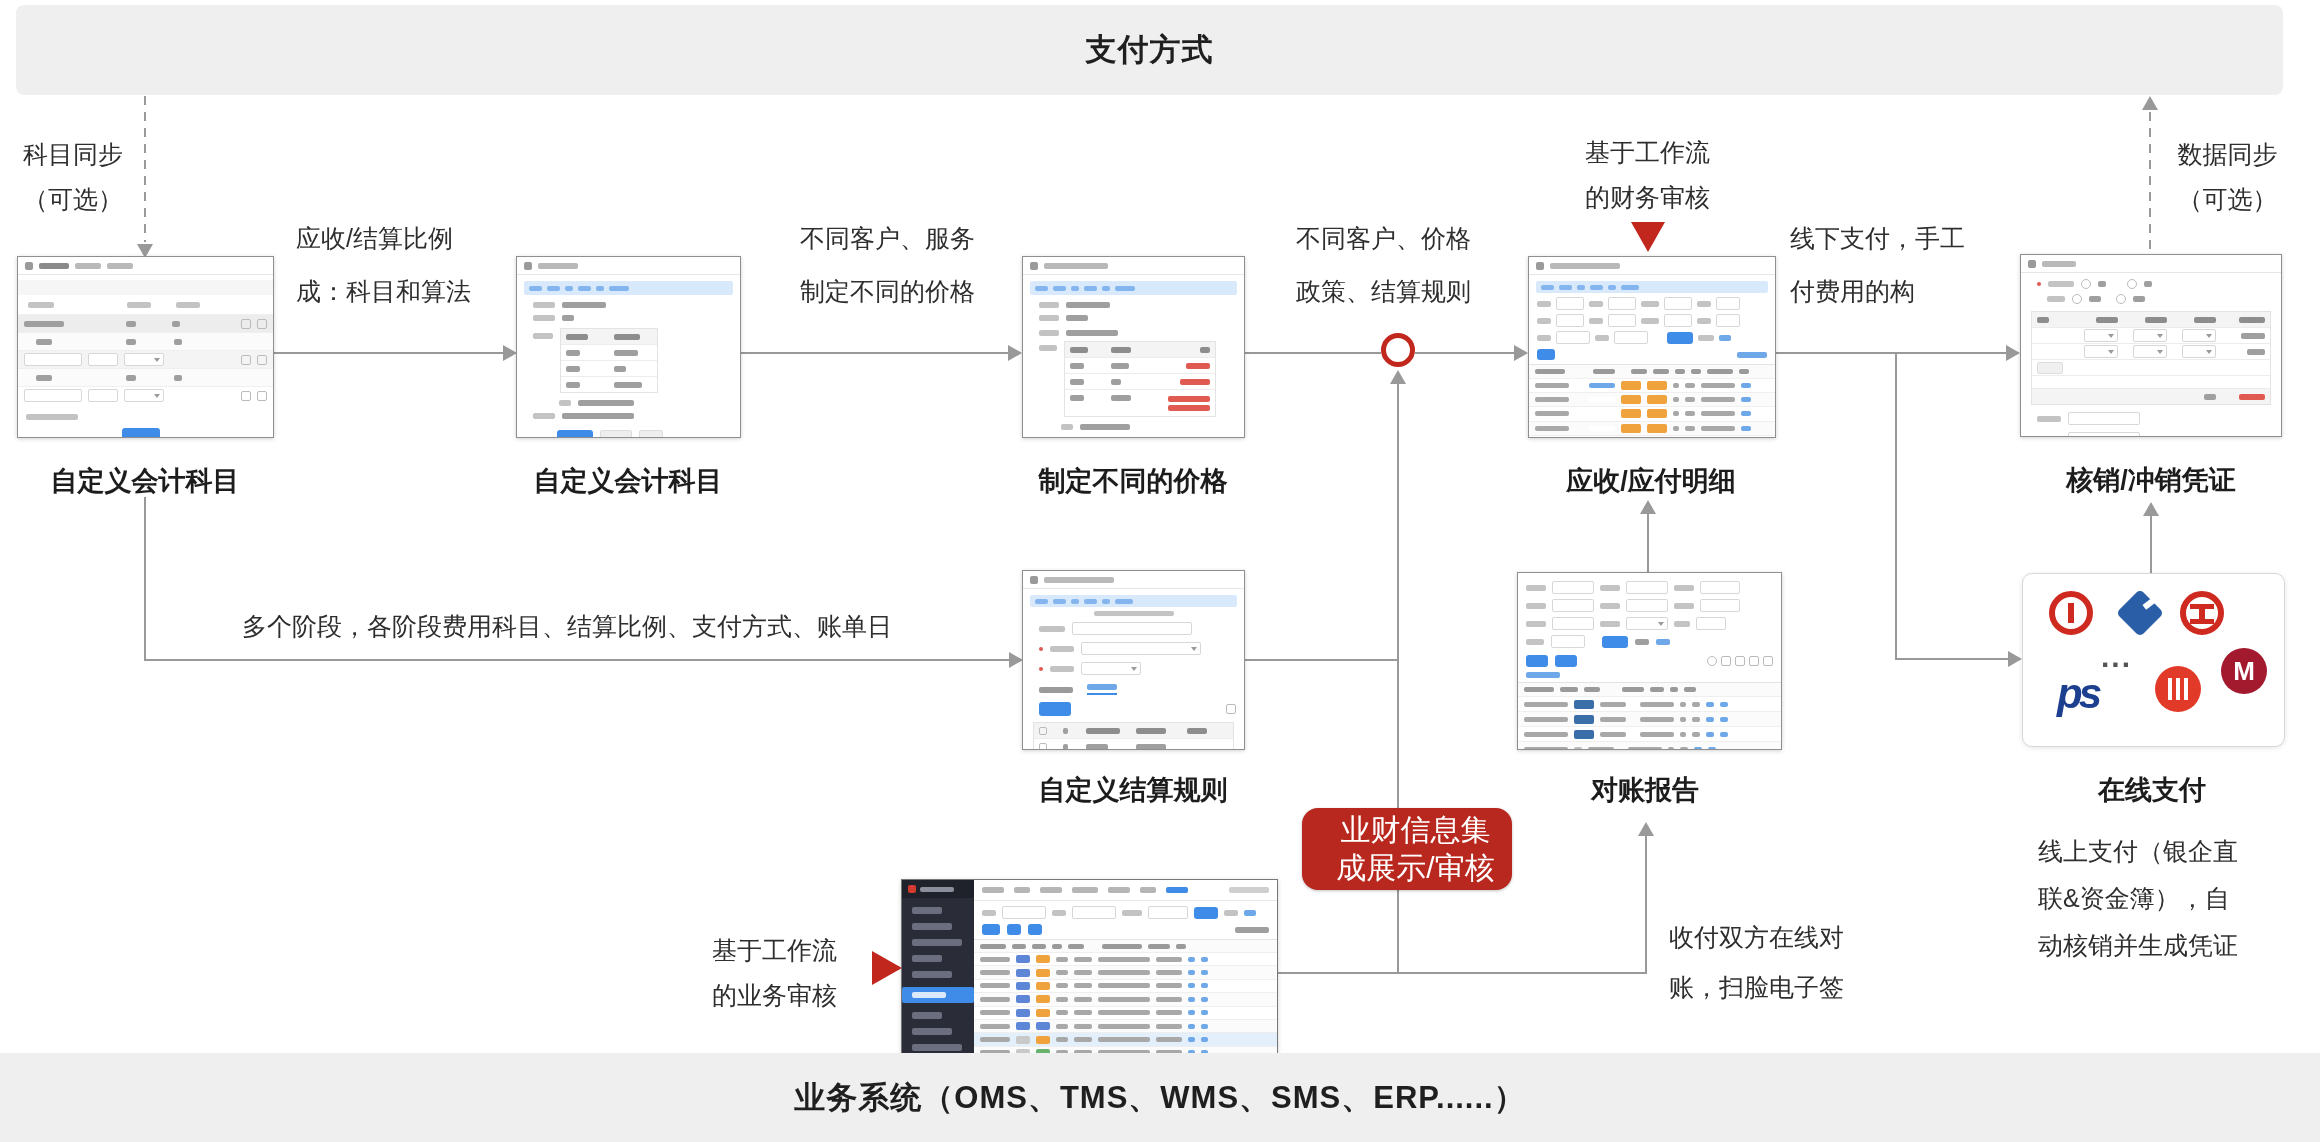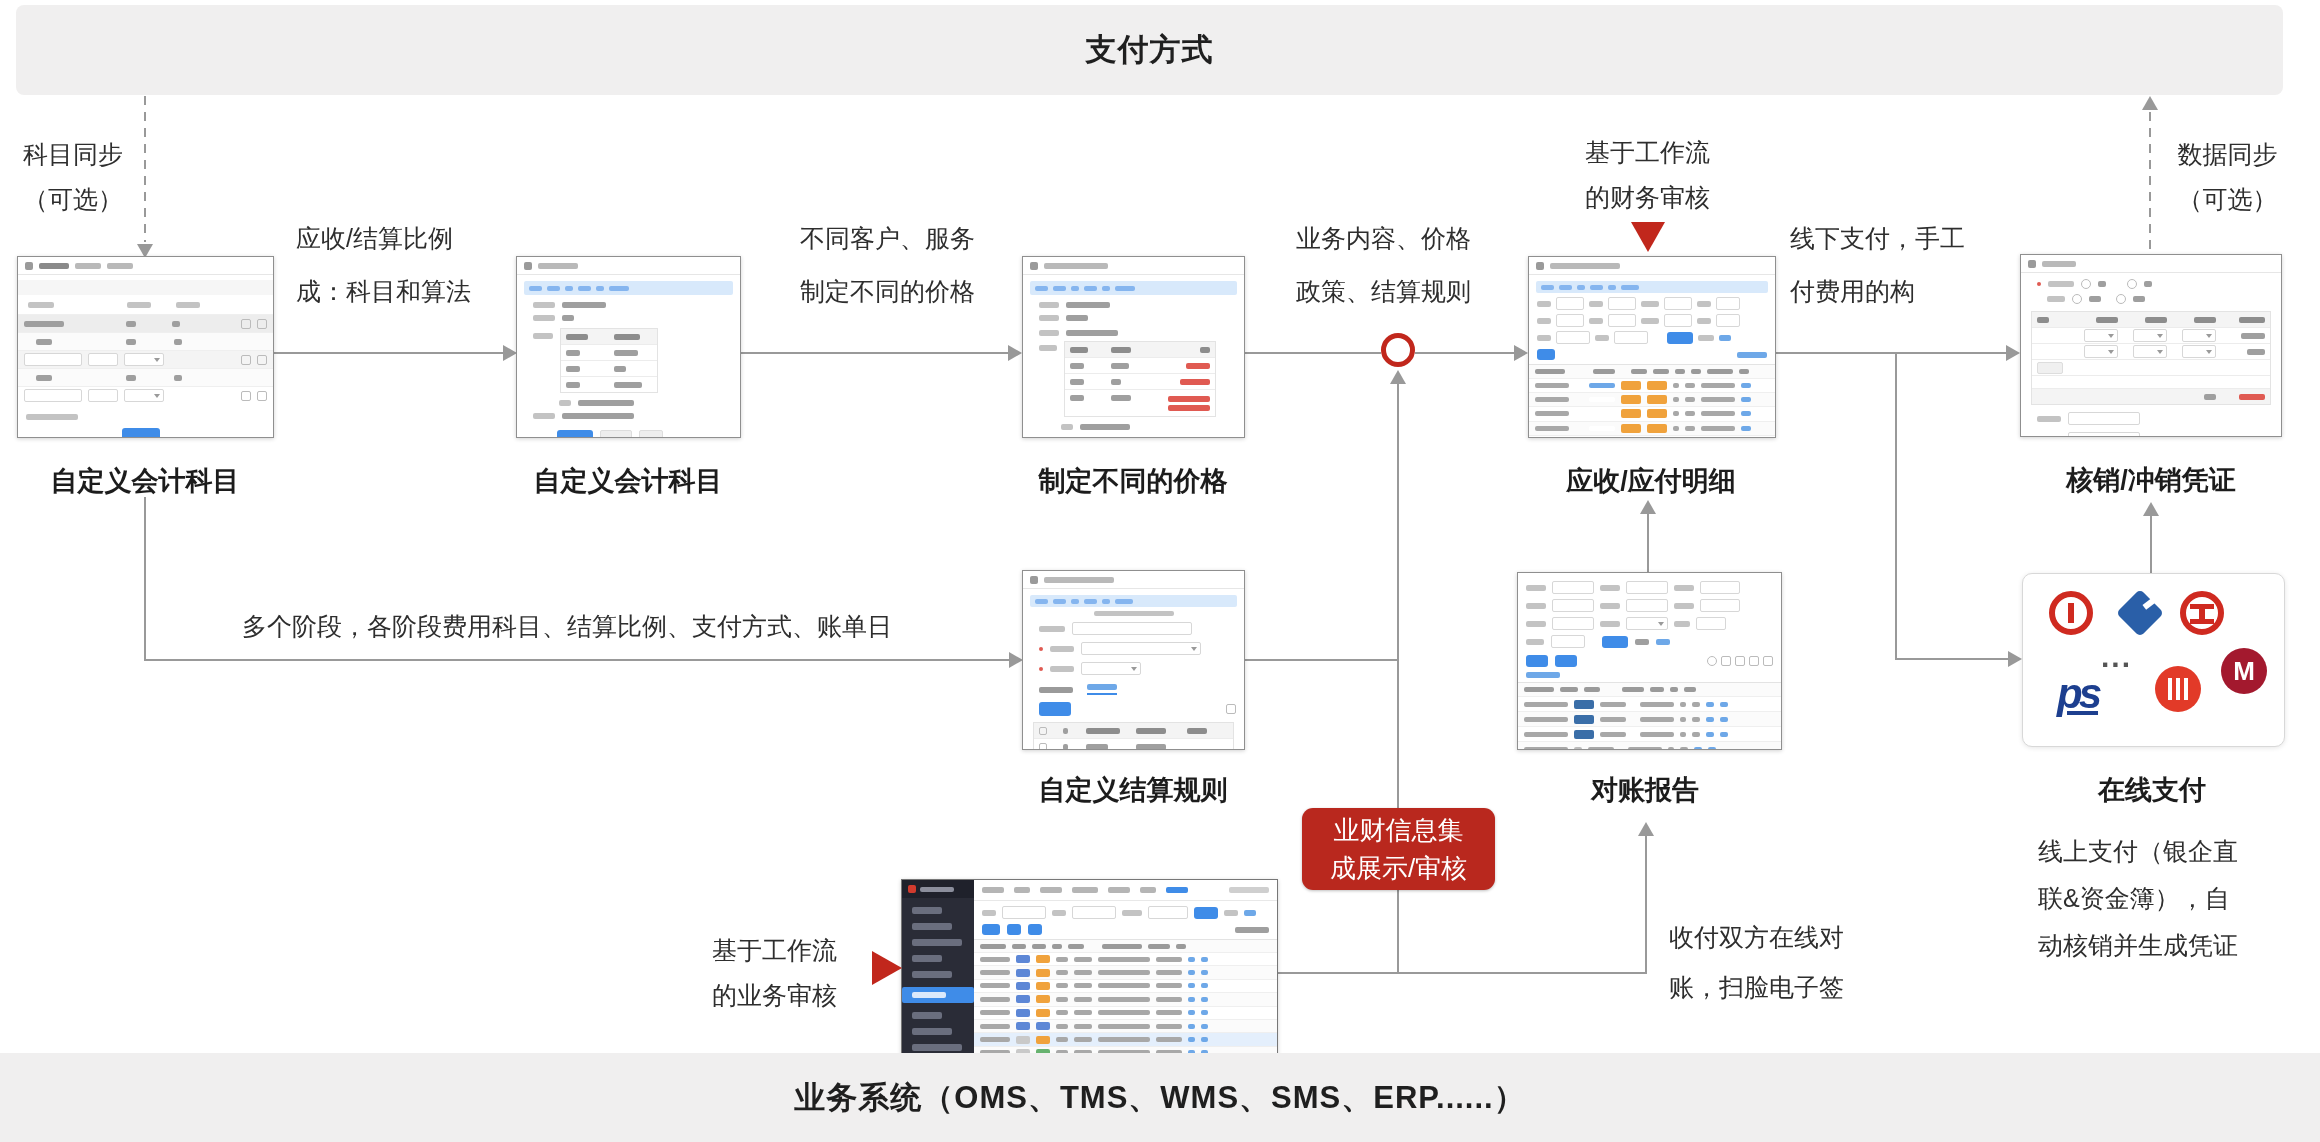--- a/index.html
+++ b/index.html
@@ -25,22 +25,22 @@
   .red-tri-r{position:absolute;width:0;height:0;border-top:17px solid transparent;border-bottom:17px solid transparent;border-left:30px solid var(--red,#c1271c);z-index:3;}
   #flow-circle{position:absolute;left:1381px;top:333px;width:34px;height:34px;border:5px solid var(--red,#c1271c);
     border-radius:50%;background:#fff;box-sizing:border-box;z-index:2;}
   
   .node-label{position:absolute;font-size:27px;font-weight:700;color:#1c1c1c;transform:translateX(-50%);white-space:nowrap;z-index:3;}
   
   .ann{position:absolute;font-size:25px;color:#2e2e2e;white-space:pre-line;line-height:53px;z-index:3;}
   .ann.center{text-align:center;}
   .ann.tight{line-height:45px;}
   #integration-badge{position:absolute;left:1302px;top:808px;width:193px;height:82px;background:var(--red-box-bg,#b9281e);
-    border-radius:11px;color:#fff;font-size:26px;line-height:38px;display:flex;align-items:center;justify-content:center;
-    text-align:center;white-space:pre-line;z-index:3;box-shadow:0 1px 3px rgba(0,0,0,.25);}
+    border-radius:16px;color:#fff;font-size:30px;line-height:38px;display:flex;align-items:center;justify-content:center;
+    text-align:center;white-space:pre-line;z-index:3;box-shadow:0 1px 3px rgba(0,0,0,.25);padding-left:17px;}
   
   .win{position:absolute;background:#fff;border:1px solid #8f8f8f;box-shadow:0 1px 4px rgba(0,0,0,.18);z-index:2;box-sizing:border-box;overflow:hidden;}
   .tb{height:17px;border-bottom:1px solid #e6e6e6;display:flex;align-items:center;gap:6px;padding:0 7px;}
   .tb .ic{width:8px;height:8px;background:#9a9a9a;border-radius:2px;flex:none;}
   .tb .t{height:6px;background:#b9b9b9;border-radius:2px;}
   .bluebar{height:14px;margin:6px 7px 4px;background:var(--light-blue,#d8e9fb);border-radius:2px;display:flex;align-items:center;gap:5px;padding:0 5px;}
   .bluebar i{display:block;width:13px;height:5px;background:#85b5ef;border-radius:2px;}
   .frow{display:flex;align-items:center;gap:7px;margin:7px 0 0 16px;}
   .lab{height:6px;background:#c3c3c3;border-radius:2px;flex:none;}
   .val{height:6px;background:#9f9f9f;border-radius:2px;flex:none;}
@@ -153,21 +153,21 @@
 <div class="node-label" style="left:1133px;top:772px;">自定义结算规则</div>
 <div class="node-label" style="left:1645px;top:772px;">对账报告</div>
 <div class="node-label" style="left:2152px;top:772px;">在线支付</div>
 
 <div class="ann center tight" style="left:8px;top:132px;width:130px;">科目同步
 （可选）</div>
 <div class="ann" style="left:296px;top:212px;">应收/结算比例
 成：科目和算法</div>
 <div class="ann" style="left:800px;top:212px;">不同客户、服务
 制定不同的价格</div>
-<div class="ann" style="left:1296px;top:212px;">业务内容、价格
+<div class="ann" style="left:1296px;top:212px;">不同客户、价格
 政策、结算规则</div>
 <div class="ann center tight" style="left:1570px;top:130px;width:155px;">基于工作流
 的财务审核</div>
 <div class="ann" style="left:1790px;top:212px;">线下支付，手工
 付费用的构</div>
 <div class="ann center tight" style="left:2160px;top:132px;width:135px;">数据同步
 （可选）</div>
 <div class="ann" style="left:242px;top:600px;">多个阶段，各阶段费用科目、结算比例、支付方式、账单日</div>
 <div id="integration-badge">业财信息集
 成展示/审核</div>
@@ -780,21 +780,21 @@
   <div class="blogo" style="left:26px;top:17px;">
       <span class="bring"></span>
     </div>
   <div class="blogo" style="left:94px;top:16px;width:46px;height:46px;">
       <span class="bdiamond"></span>
     </div>
   <div class="blogo" style="left:157px;top:17px;">
       <span class="bring icbc"></span>
     </div>
   <div class="bdots" style="left:78px;top:66px;">...</div>
-  <div class="blogo spdb" style="left:34px;top:96px;text-decoration:underline;">ps</div>
+  <div class="blogo spdb" style="left:34px;top:96px;">ps</div>
   <div class="blogo" style="left:132px;top:92px;">
       <span class="bfill citic"></span>
     </div>
   <div class="blogo" style="left:198px;top:74px;">
       <span class="bfill cmb">M</span>
     </div>
 </div>
 
 <div class="win" id="w9" style="left:901px;top:879px;width:377px;height:179px;border-color:#777;">
   <div class="sb">

